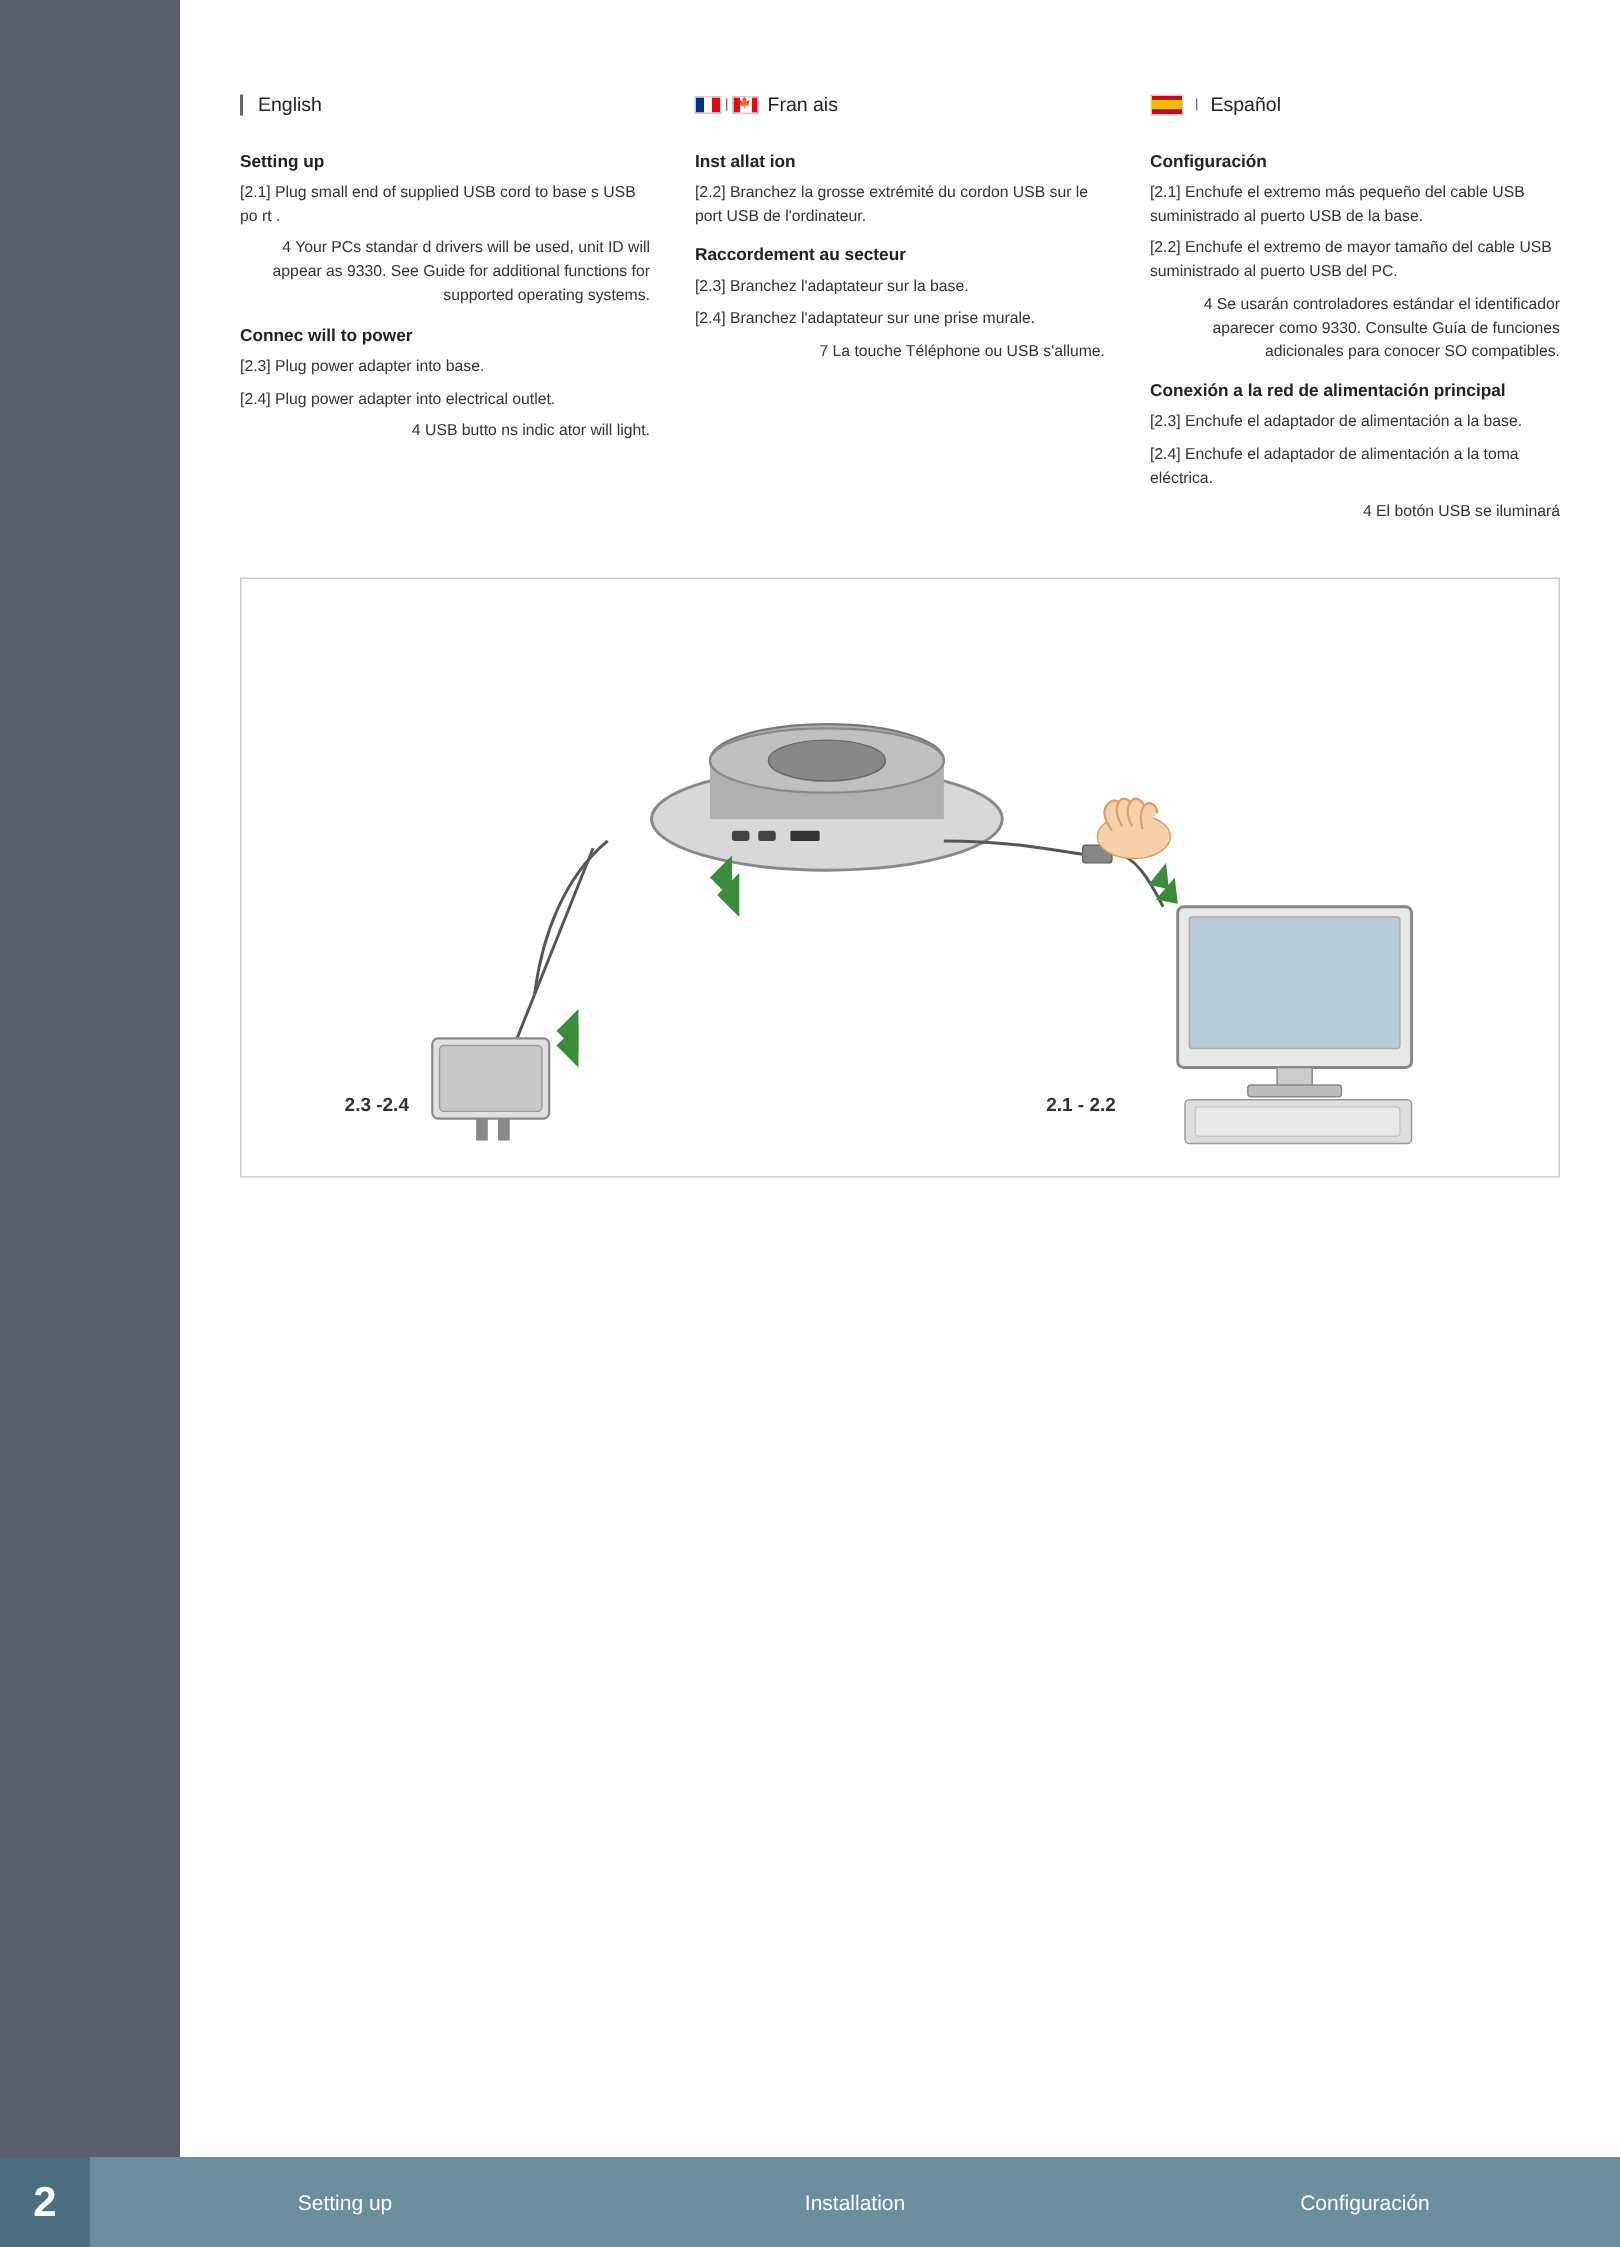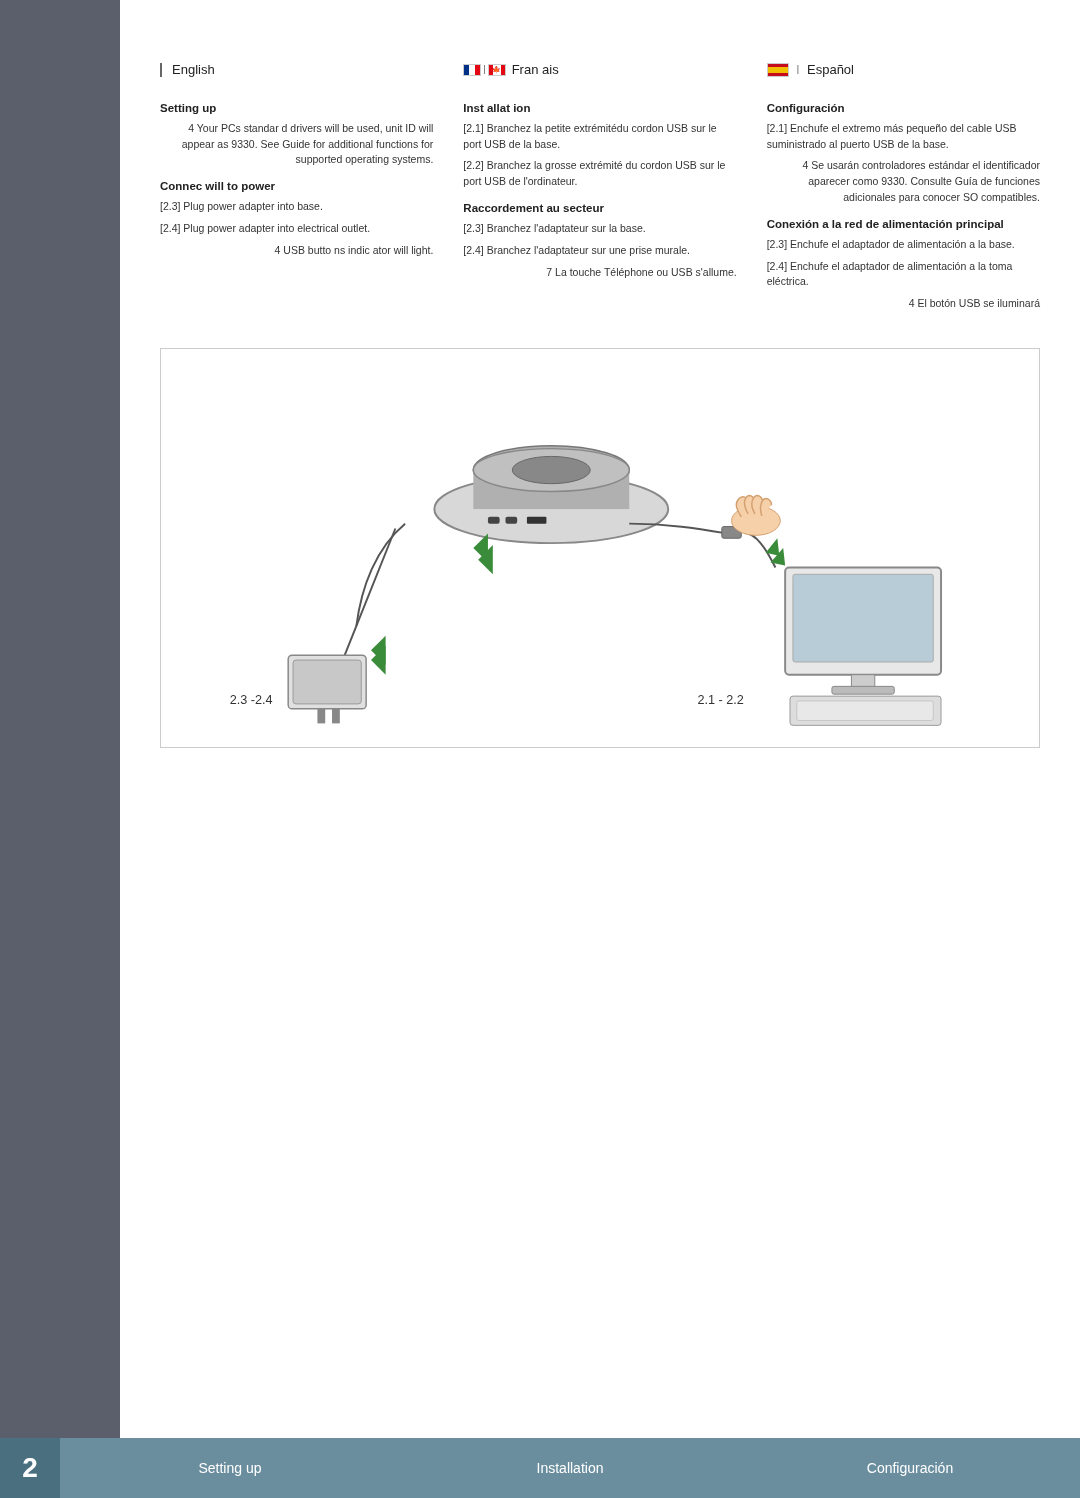--- a/index.html
+++ b/index.html
@@ -146,20 +146,21 @@
     }
 
     
     .diagram-area {
       border: 1px solid #ccc;
       margin: 20px 0;
       padding: 20px;
       position: relative;
       height: 400px;
       background: #fff;
+      font-weight: bold;
     }
 
     
     .bottom-bar {
       position: absolute;
       bottom: 0;
       left: 0;
       right: 0;
       height: 60px;
       background: #6b8e9f;
@@ -205,58 +206,59 @@
 
     <div class="instructions-row">
 
       <div class="lang-col">
         <div class="lang-header">
           <span class="flag-line"></span>
           <span class="lang-title">English</span>
         </div>
 
         <div class="section-title">Setting up</div>
+        <div class="instruction-text">[2.1]  Plug small end of supplied USB cord to base s USB po rt .</div>
         <div class="note-text">4  Your PCs standar d drivers will be used, unit ID will appear as 9330. See Guide for additional functions for supported operating systems.</div>
 
         <div class="section-title">Connec will to power</div>
         <div class="instruction-text">[2.3]  Plug power adapter into base.</div>
         <div class="instruction-text">[2.4]  Plug power adapter into electrical outlet.</div>
         <div class="note-text">4  USB butto ns indic ator will light.</div>
       </div>
 
       <div class="lang-col">
         <div class="lang-header">
 
           <div style="display:inline-flex;align-items:center;gap:2px;">
             <div class="flag-fr2"></div>
             <span style="font-size:9px;color:#555;">|</span>
             <div class="flag-ca"></div>
           </div>
           <span class="lang-title">Fran ais</span>
         </div>
 
         <div class="section-title">Inst allat ion</div>
-        <div class="instruction-text">[2.1]  Branchez la petite extrémitédu cordon USB sur le port USB de la base.</div>
         <div class="instruction-text">[2.2]  Branchez la grosse extrémité du cordon USB sur le port USB de l'ordinateur.</div>
 
         <div class="section-title">Raccordement au secteur</div>
         <div class="instruction-text">[2.3]  Branchez l'adaptateur sur la base.</div>
         <div class="instruction-text">[2.4]  Branchez l'adaptateur sur une prise murale.</div>
         <div class="note-text">7  La touche Téléphone ou USB s'allume.</div>
       </div>
 
       <div class="lang-col">
         <div class="lang-header">
           <div class="flag-es"></div>
           <span style="font-size:9px;color:#555;margin:0 2px;">|</span>
           <span class="lang-title">Español</span>
         </div>
 
         <div class="section-title">Configuración</div>
         <div class="instruction-text">[2.1]  Enchufe el extremo más pequeño del cable USB suministrado al puerto USB de la base.</div>
+        <div class="instruction-text">[2.2]  Enchufe el extremo de mayor tamaño del cable USB suministrado al puerto USB del PC.</div>
         <div class="note-text">4  Se usarán controladores estándar el identificador aparecer como 9330. Consulte Guía de funciones adicionales para conocer SO compatibles.</div>
 
         <div class="section-title">Conexión a la red de alimentación principal</div>
         <div class="instruction-text">[2.3]  Enchufe el adaptador de alimentación a la base.</div>
         <div class="instruction-text">[2.4]  Enchufe el adaptador de alimentación a la toma eléctrica.</div>
         <div class="note-text">4  El botón USB se iluminará</div>
       </div>
 
     </div>
 

